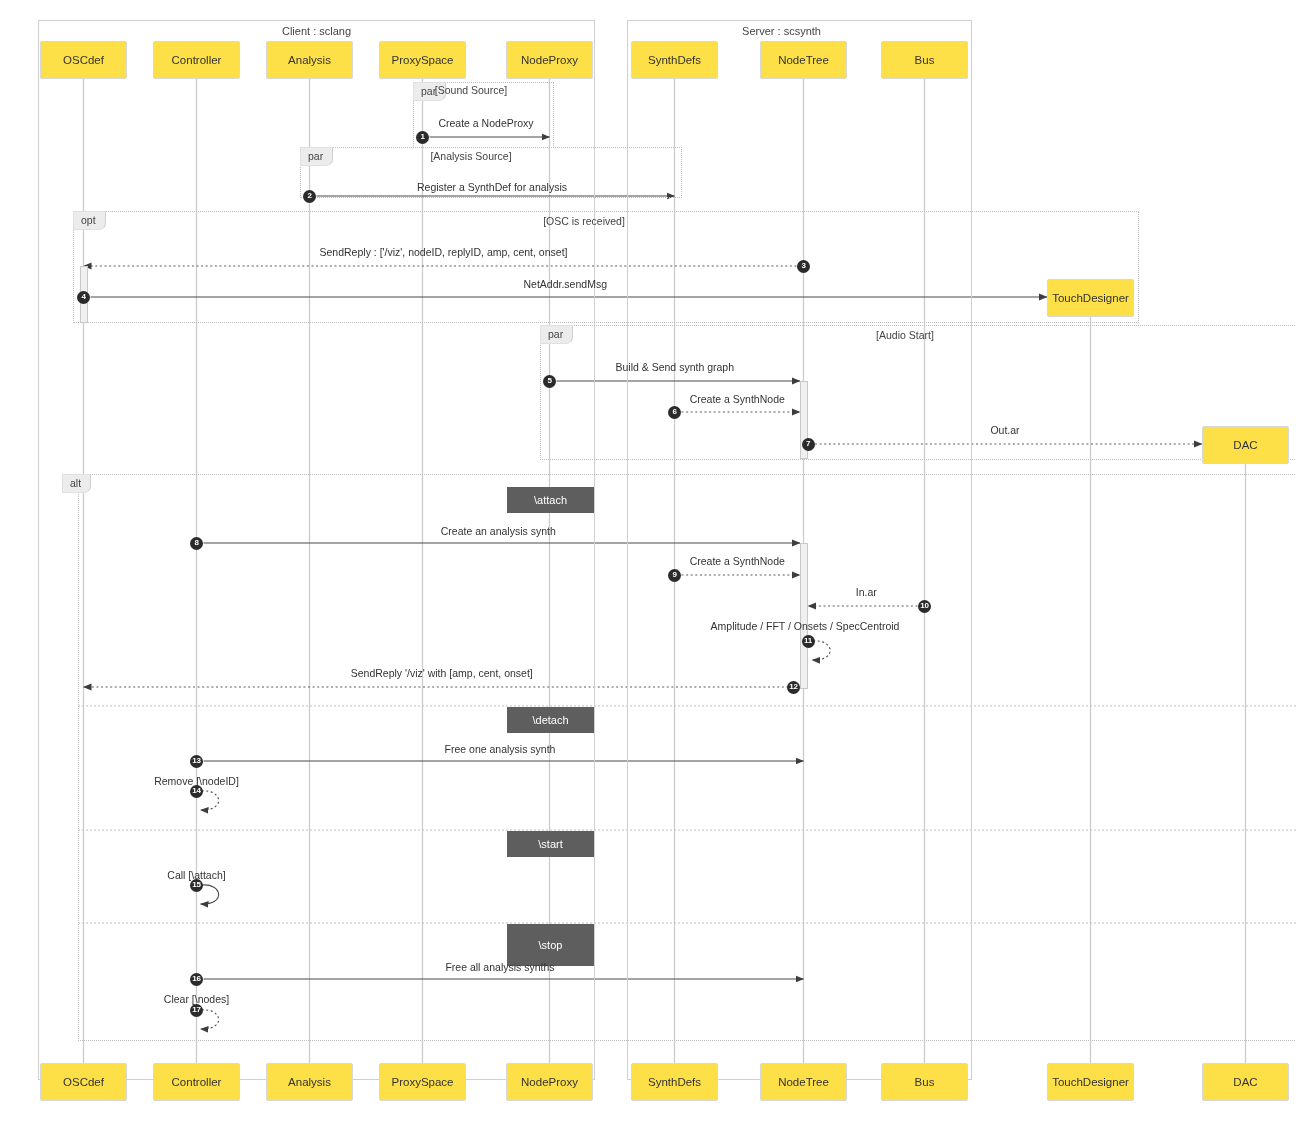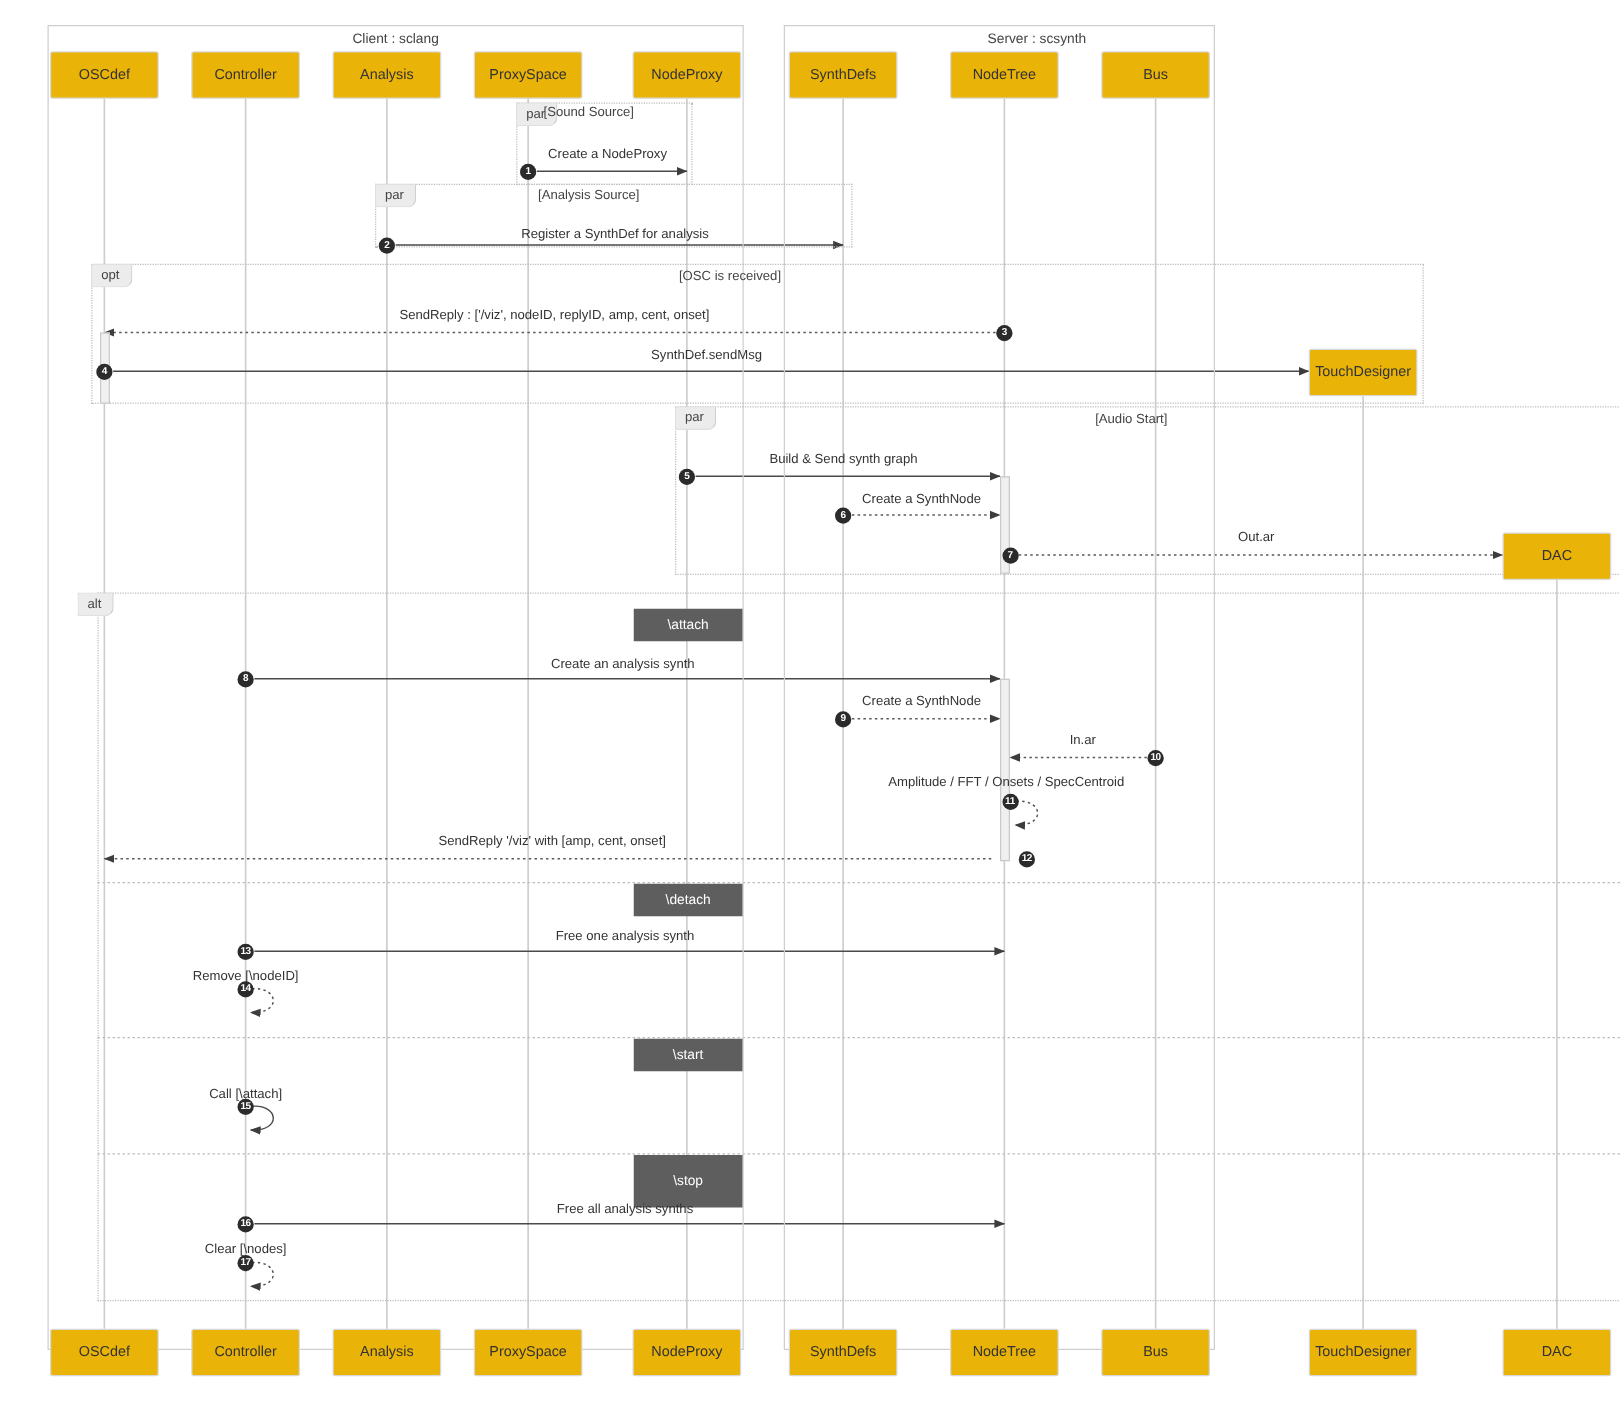--- a/index.html
+++ b/index.html
@@ -14,21 +14,21 @@
     height:1126px;
     overflow:hidden;
     background:#ffffff;
     margin-left:16px;
   }
   #diagram svg{position:absolute;left:0;top:0;width:1296px;height:1126px;}
 
   
   .actor-box{
     position:absolute;
-    background:#eab308;
+    background:#fde047;
     border:1px solid #d8d8d8;
     border-radius:2px;
     display:flex;
     align-items:center;
     justify-content:center;
     font-size:11.5px;
     color:#333;
     box-sizing:border-box;
   }
   
@@ -154,21 +154,21 @@
         <path d="M 185.5 791 C 206.5 789, 210.5 811, 184.5 810" fill="none" stroke="#4a4a4a" stroke-width="1.1" stroke-dasharray="2,2.6" marker-end="url(#arrowSolid)"></path>
         <path d="M 185.5 885 C 206.5 883, 210.5 905, 184.5 904" fill="none" stroke="#4a4a4a" stroke-width="1.1" stroke-dasharray="none" marker-end="url(#arrowSolid)"></path>
         <path d="M 185.5 1010 C 206.5 1008, 210.5 1030, 184.5 1029" fill="none" stroke="#4a4a4a" stroke-width="1.1" stroke-dasharray="2,2.6" marker-end="url(#arrowSolid)"></path>
       </g>
   </svg>
 
   <div id="groups-layer">
       <div class="group-box" style="left:22px;top:20px;width:557px;height:1060px;"></div>
       <div class="group-title" style="left:22px;top:25px;width:557px;">Client : sclang</div>
       <div class="group-box" style="left:611px;top:20px;width:345px;height:1060px;"></div>
-      <div class="group-title" style="left:611px;top:25px;width:309px;padding-left:48px;">Server : scsynth</div>
+      <div class="group-title" style="left:611px;top:25px;width:309px;">Server : scsynth</div>
     </div>
   <div id="frags-layer">
       <div class="frag" style="left:397px;top:82px;width:141px;height:66px;"></div>
       <div class="frag-label" style="left:397px;top:82px;">par</div>
       <div class="frag-cond" style="left:455px;top:84px;transform:translateX(-50%);">[Sound Source]</div>
       <div class="frag" style="left:284px;top:147px;width:382px;height:51px;"></div>
       <div class="frag-label" style="left:284px;top:147px;">par</div>
       <div class="frag-cond" style="left:455px;top:150px;transform:translateX(-50%);">[Analysis Source]</div>
       <div class="frag" style="left:57px;top:211px;width:1066px;height:112px;"></div>
       <div class="frag-label" style="left:57px;top:211px;">opt</div>
@@ -209,21 +209,21 @@
   <div id="chips-layer">
       <div class="state-chip" style="left:491px;top:487px;width:87px;height:26px;">\attach</div>
       <div class="state-chip" style="left:491px;top:707px;width:87px;height:26px;">\detach</div>
       <div class="state-chip" style="left:491px;top:831px;width:87px;height:26px;">\start</div>
       <div class="state-chip" style="left:491px;top:924px;width:87px;height:42px;">\stop</div>
     </div>
   <div id="labels-layer">
       <div class="msg-label" style="left:470px;top:117px;transform:translateX(-50%);">Create a NodeProxy</div>
       <div class="msg-label" style="left:476px;top:181px;transform:translateX(-50%);">Register a SynthDef for analysis</div>
       <div class="msg-label" style="left:427.5px;top:246px;transform:translateX(-50%);">SendReply : ['/viz', nodeID, replyID, amp, cent, onset]</div>
-      <div class="msg-label" style="left:549.25px;top:278px;transform:translateX(-50%);">SynthDef.sendMsg</div>
+      <div class="msg-label" style="left:549.25px;top:278px;transform:translateX(-50%);">NetAddr.sendMsg</div>
       <div class="msg-label" style="left:658.75px;top:361px;transform:translateX(-50%);">Build &amp; Send synth graph</div>
       <div class="msg-label" style="left:721.25px;top:393px;transform:translateX(-50%);">Create a SynthNode</div>
       <div class="msg-label" style="left:989px;top:424px;transform:translateX(-50%);">Out.ar</div>
       <div class="msg-label" style="left:482.25px;top:525px;transform:translateX(-50%);">Create an analysis synth</div>
       <div class="msg-label" style="left:721.25px;top:555px;transform:translateX(-50%);">Create a SynthNode</div>
       <div class="msg-label" style="left:850.25px;top:586px;transform:translateX(-50%);">In.ar</div>
       <div class="msg-label" style="left:425.75px;top:667px;transform:translateX(-50%);">SendReply '/viz' with [amp, cent, onset]</div>
       <div class="msg-label" style="left:484px;top:743px;transform:translateX(-50%);">Free one analysis synth</div>
       <div class="msg-label" style="left:484px;top:961px;transform:translateX(-50%);">Free all analysis synths</div>
       <div class="msg-label" style="left:789px;top:620px;transform:translateX(-50%);">Amplitude / FFT / Onsets / SpecCentroid</div>
@@ -235,21 +235,21 @@
       <div class="seqnum" style="left:400px;top:130.5px;">1</div>
       <div class="seqnum" style="left:287px;top:189.5px;">2</div>
       <div class="seqnum" style="left:781px;top:259.5px;">3</div>
       <div class="seqnum" style="left:61px;top:290.5px;">4</div>
       <div class="seqnum" style="left:527px;top:374.5px;">5</div>
       <div class="seqnum" style="left:652px;top:405.5px;">6</div>
       <div class="seqnum" style="left:785.5px;top:437.5px;">7</div>
       <div class="seqnum" style="left:174px;top:536.5px;">8</div>
       <div class="seqnum" style="left:652px;top:568.5px;">9</div>
       <div class="seqnum" style="left:902px;top:599.5px;">10</div>
-      <div class="seqnum" style="left:799px;top:680.5px;">12</div>
+      <div class="seqnum" style="left:771px;top:680.5px;">12</div>
       <div class="seqnum" style="left:174px;top:754.5px;">13</div>
       <div class="seqnum" style="left:174px;top:972.5px;">16</div>
       <div class="seqnum" style="left:785.5px;top:634.5px;">11</div>
       <div class="seqnum" style="left:174px;top:784.5px;">14</div>
       <div class="seqnum" style="left:174px;top:878.5px;">15</div>
       <div class="seqnum" style="left:174px;top:1003.5px;">17</div>
     </div>
 </div>
 
 </body></html>

